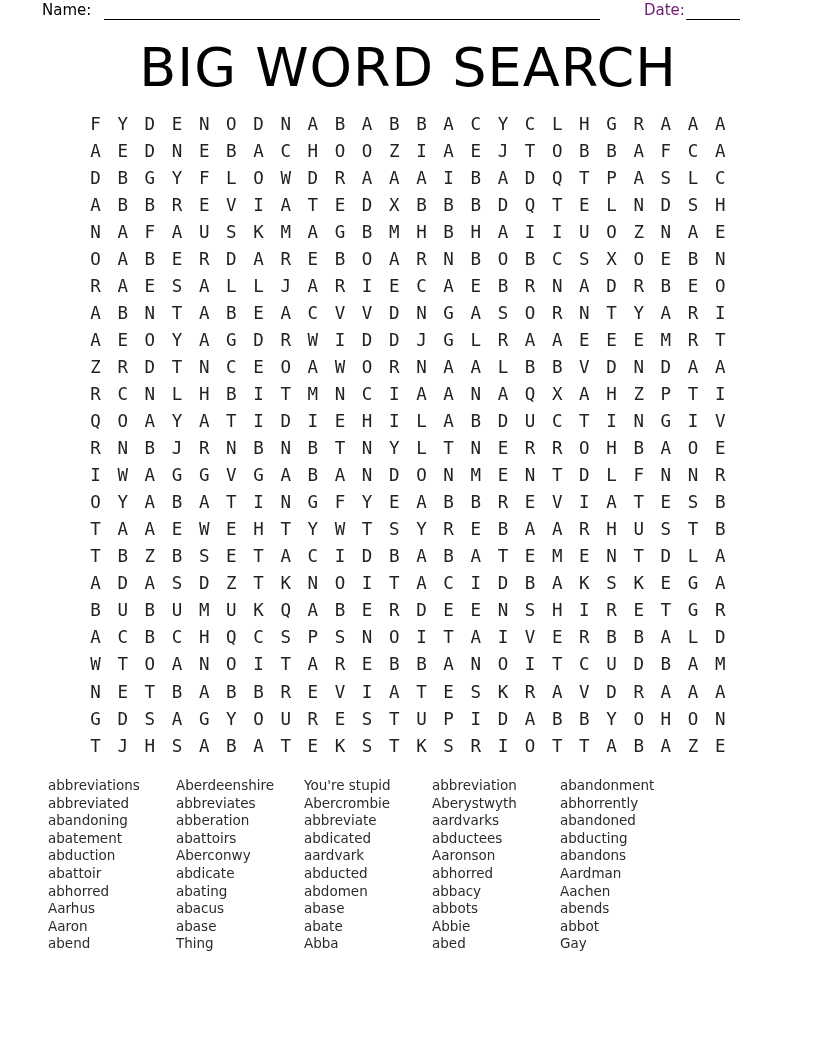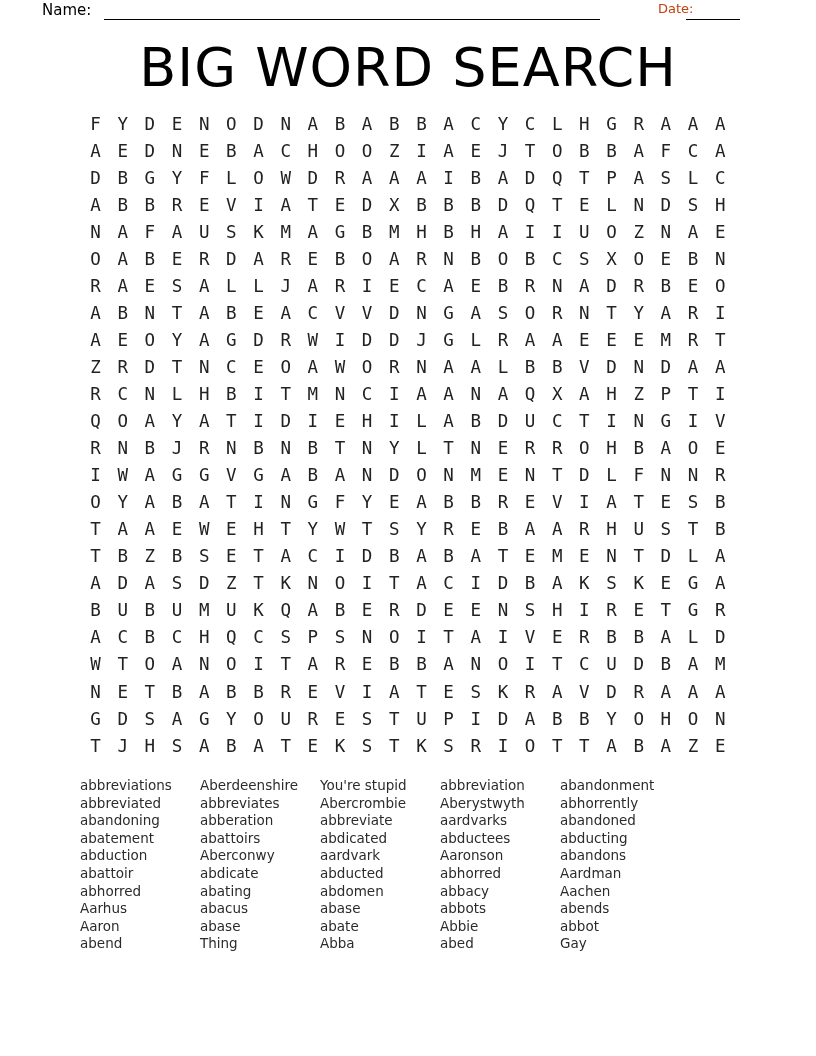--- a/index.html
+++ b/index.html
@@ -16,22 +16,22 @@
   .header { position: absolute; top: 0; left: 0; width: 816px; height: 28px; text-decoration: underline; }
   .name-label {
     position: absolute; left: 42px; top: 1px;
     font-size: 15px; color: #000;
   }
   .name-line {
     position: absolute; left: 104px; top: 0; width: 496px; height: 20px;
     border-bottom: 1.5px solid #000;
   }
   .date-label {
-    position: absolute; left: 658px; top: 1px;
-    font-size: 13px; color: #c2410c;
+    position: absolute; left: 644px; top: 1px;
+    font-size: 15px; color: #701a75;
   }
   .date-line {
     position: absolute; left: 686px; top: 0; width: 54px; height: 20px;
     border-bottom: 1.5px solid #000;
   }
 
   
   .title {
     position: absolute; top: 36px; left: 0; width: 816px;
     text-align: center;
@@ -54,22 +54,21 @@
     font-family: "DejaVu Sans Mono", "Liberation Mono", monospace;
     font-size: 17.5px;
     color: #222222;
   }
 
   
   .word-list {
     position: absolute; left: 48px; top: 777px;
     display: grid;
     grid-template-columns: repeat(6, 120px);
-    column-gap: 0;
-    margin-left: 32px;
+    column-gap: 8px;
   }
   .word-col { display: block; }
   .word-item {
     font-size: 13.5px;
     line-height: 17.6px;
     color: #2b2b2b;
     white-space: nowrap;
   }
 </style>
 </head>

